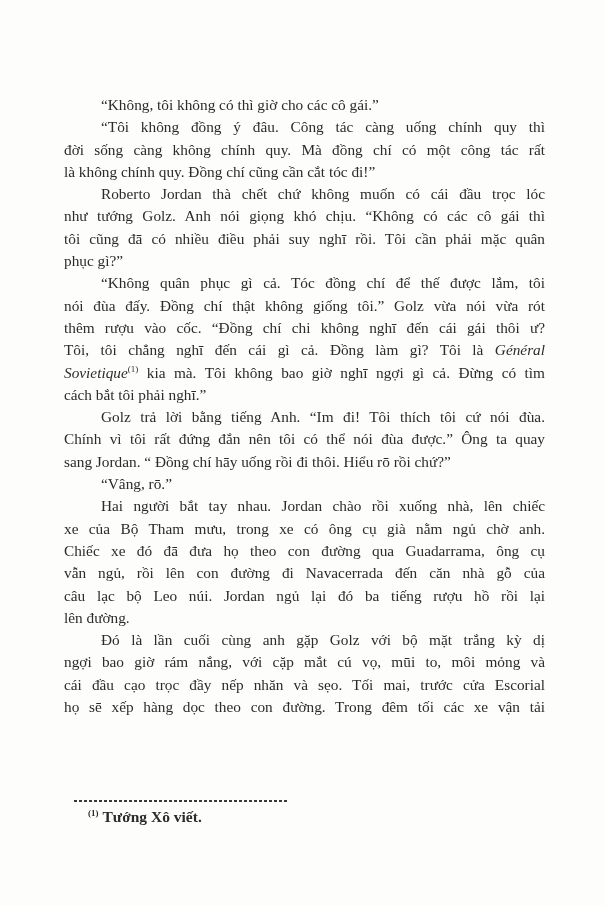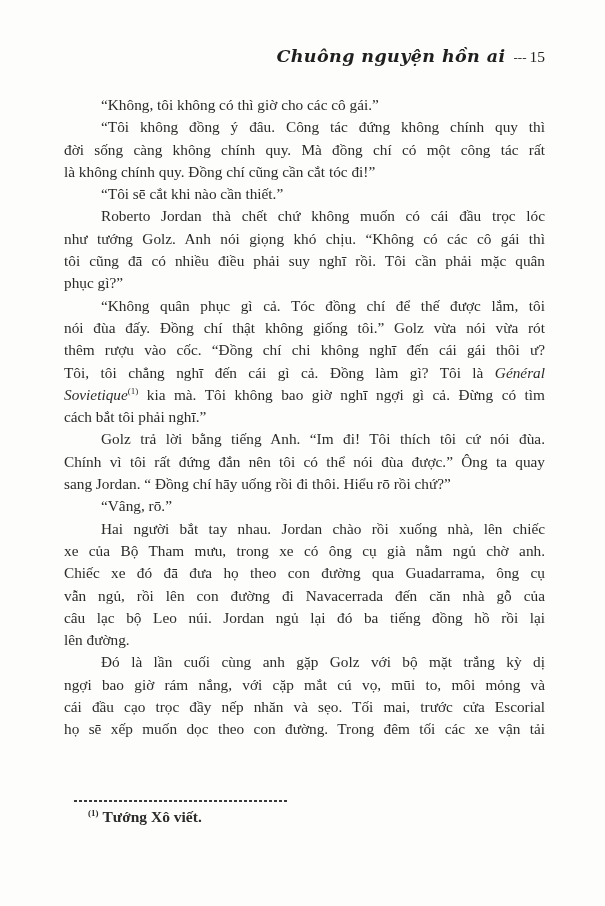--- a/index.html
+++ b/index.html
@@ -46,54 +46,50 @@
     padding-left:24px;
     font-weight:bold;
   }
   .fn-marker { padding-right:4px; }
 </style>
 </head>
 <body>
 
 <div class="page">
 
-  <div class="page-header">
-    <span class="book-title">Chuông nguyện hồn ai</span><span class="header-dashes">---</span><span class="page-number">15</span>
-  </div>
 
   <div class="body-text">
       <div class="line indent last"><span>“Không, tôi không có thì giờ cho các cô gái.”</span></div>
-      <div class="line indent"><span>“Tôi không đồng ý đâu. Công tác đứng không chính quy thì</span></div>
+      <div class="line indent"><span>“Tôi không đồng ý đâu. Công tác càng uống chính quy thì</span></div>
       <div class="line"><span>đời sống càng không chính quy. Mà đồng chí có một công tác rất</span></div>
       <div class="line last"><span>là không chính quy. Đồng chí cũng cần cắt tóc đi!”</span></div>
-      <div class="line indent last"><span>“Tôi sē cắt khi nào cần thiết.”</span></div>
       <div class="line indent"><span>Roberto Jordan thà chết chứ không muốn có cái đầu trọc lóc</span></div>
       <div class="line"><span>như tướng Golz. Anh nói giọng khó chịu. “Không có các cô gái thì</span></div>
       <div class="line"><span>tôi cũng đā có nhiều điều phải suy nghī rồi. Tôi cần phải mặc quân</span></div>
       <div class="line last"><span>phục gì?”</span></div>
       <div class="line indent"><span>“Không quân phục gì cả. Tóc đồng chí để thế được lắm, tôi</span></div>
       <div class="line"><span>nói đùa đấy. Đồng chí thật không giống tôi.” Golz vừa nói vừa rót</span></div>
       <div class="line"><span>thêm rượu vào cốc. “Đồng chí chi không nghī đến cái gái thôi ư?</span></div>
       <div class="line"><span>Tôi, tôi chẳng nghī đến cái gì cả. Đồng làm gì? Tôi là </span><span class="it">Général</span></div>
       <div class="line"><span class="it">Sovietique</span><sup>(1)</sup><span> kia mà. Tôi không bao giờ nghī ngợi gì cả. Đừng có tìm</span></div>
       <div class="line last"><span>cách bắt tôi phải nghī.”</span></div>
       <div class="line indent"><span>Golz trả lời bằng tiếng Anh. “Im đi! Tôi thích tôi cứ nói đùa.</span></div>
       <div class="line"><span>Chính vì tôi rất đứng đắn nên tôi có thể nói đùa được.” Ông ta quay</span></div>
       <div class="line last"><span>sang Jordan. “ Đồng chí hāy uống rồi đi thôi. Hiểu rō rồi chứ?”</span></div>
       <div class="line indent last"><span>“Vâng, rō.”</span></div>
       <div class="line indent"><span>Hai người bắt tay nhau. Jordan chào rồi xuống nhà, lên chiếc</span></div>
       <div class="line"><span>xe của Bộ Tham mưu, trong xe có ông cụ già nằm ngủ chờ anh.</span></div>
       <div class="line"><span>Chiếc xe đó đā đưa họ theo con đường qua Guadarrama, ông cụ</span></div>
       <div class="line"><span>vẫn ngủ, rồi lên con đường đi Navacerrada đến căn nhà gỗ của</span></div>
-      <div class="line"><span>câu lạc bộ Leo núi. Jordan ngủ lại đó ba tiếng đồng hồ rồi lại</span></div>
+      <div class="line"><span>câu lạc bộ Leo núi. Jordan ngủ lại đó ba tiếng rượu hồ rồi lại</span></div>
       <div class="line last"><span>lên đường.</span></div>
       <div class="line indent"><span>Đó là lần cuối cùng anh gặp Golz với bộ mặt trắng kỳ dị</span></div>
       <div class="line"><span>ngợi bao giờ rám nắng, với cặp mắt cú vọ, mūi to, môi mỏng và</span></div>
       <div class="line"><span>cái đầu cạo trọc đầy nếp nhăn và sẹo. Tối mai, trước cửa Escorial</span></div>
-      <div class="line"><span>họ sē xếp muốn dọc theo con đường. Trong đêm tối các xe vận tải</span></div>
+      <div class="line"><span>họ sē xếp hàng dọc theo con đường. Trong đêm tối các xe vận tải</span></div>
     </div>
 
   <div class="footnote-rule"></div>
 
   <div class="footnote">
     <sup class="fn-marker">(1)</sup><span>Tướng Xô viết.</span>
   </div>
 
 </div>
 

